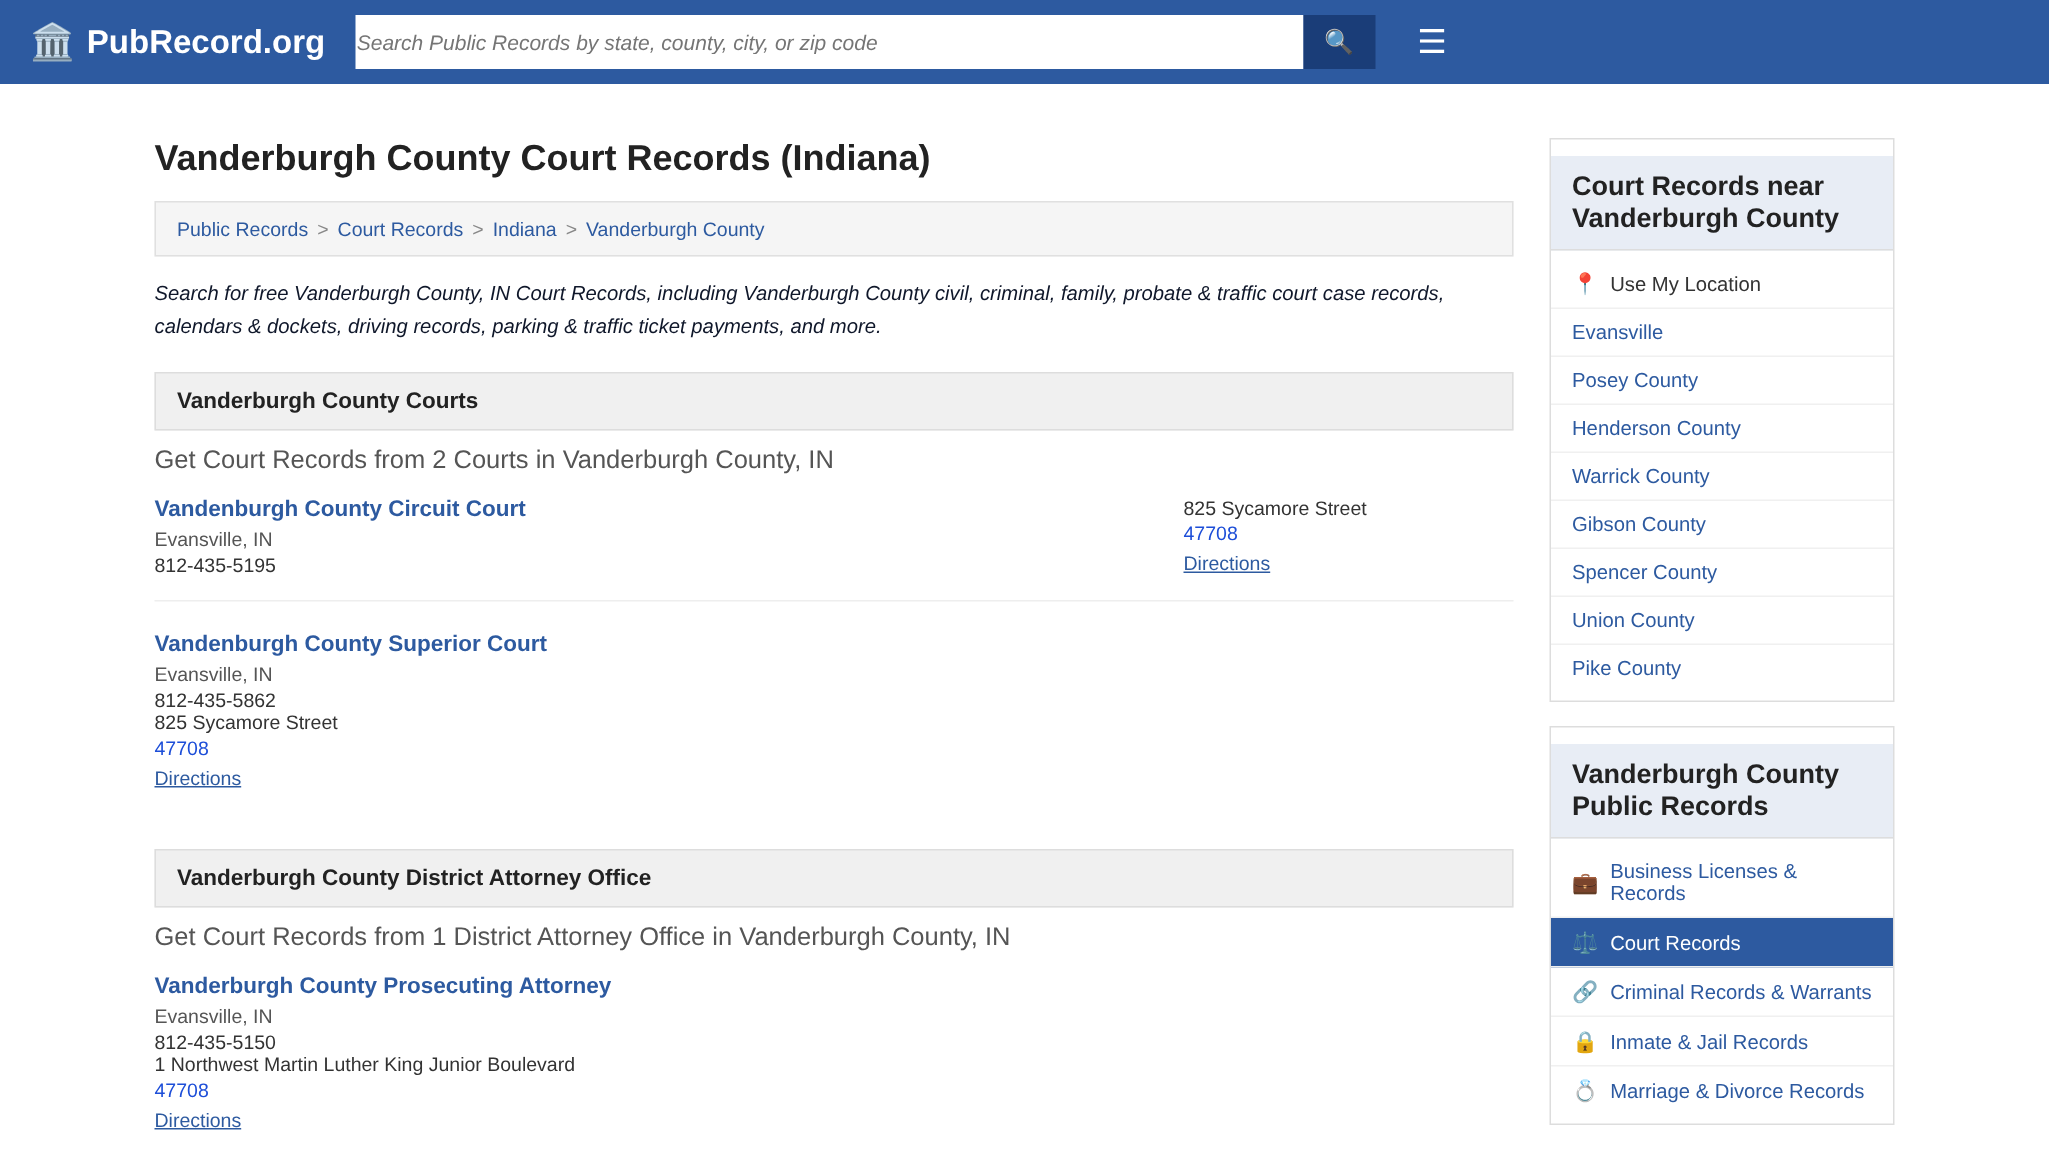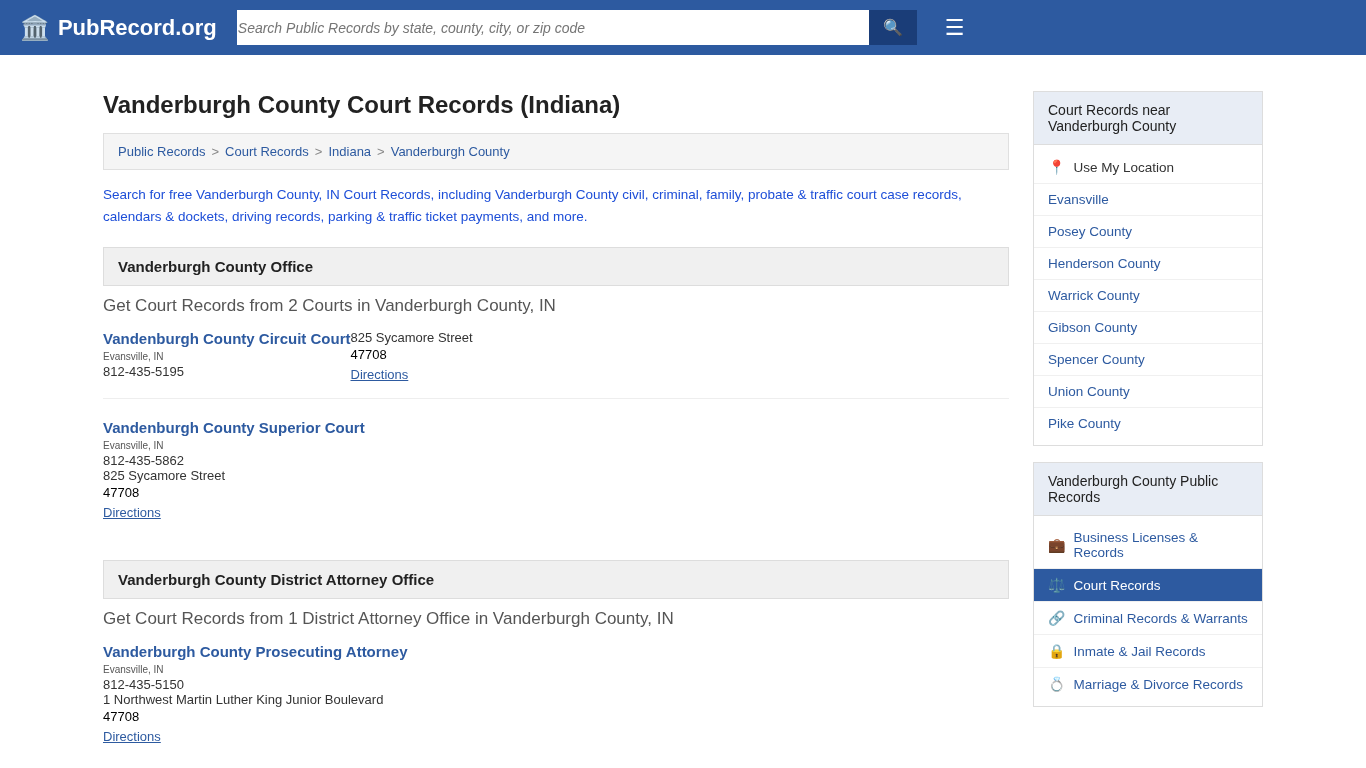--- a/index.html
+++ b/index.html
@@ -95,23 +95,24 @@
     }
     .breadcrumb a {
       color: #2d5aa0;
       text-decoration: none;
     }
     .breadcrumb .sep { color: #888; }
 
     
     .intro-text {
       font-size: 13.5px;
-      color: #1d4ed8;
+      color: #0f172a;
       line-height: 1.6;
       margin-bottom: 20px;
+      font-style: italic;
     }
 
     
     .section-header {
       background: #f0f0f0;
       border: 1px solid #ddd;
       padding: 10px 14px;
       font-size: 15px;
       font-weight: bold;
       color: #222;
@@ -123,51 +124,52 @@
       color: #555;
       margin-bottom: 14px;
     }
 
     
     .record-entry {
       margin-bottom: 20px;
       padding-bottom: 16px;
       border-bottom: 1px solid #eee;
       display: flex;
+      justify-content: space-between;
       align-items: flex-start;
     }
     .record-entry:last-child { border-bottom: none; flex-direction: column; }
     .record-left {}
     .record-right {
       text-align: left;
       min-width: 220px;
     }
     .record-name {
       font-size: 15px;
       font-weight: bold;
       color: #2d5aa0;
       margin-bottom: 4px;
     }
     .record-city {
-      font-size: 10px;
+      font-size: 13px;
       color: #555;
       margin-bottom: 2px;
     }
     .record-phone {
       font-size: 13px;
       color: #333;
     }
     .record-address {
       font-size: 13px;
       color: #333;
       margin-bottom: 2px;
     }
     .record-zip {
       font-size: 13px;
-      color: #000000;
+      color: #1d4ed8;
       margin-bottom: 4px;
     }
     .directions-link {
       color: #2d5aa0;
       text-decoration: underline;
       font-size: 13px;
       cursor: pointer;
     }
 
     
@@ -176,24 +178,25 @@
     }
 
     
     .sidebar-box {
       border: 1px solid #ddd;
       margin-bottom: 16px;
     }
     .sidebar-box-header {
       background: #e8edf5;
       padding: 10px 14px;
-      font-size: 14px;
-      font-weight: normal;
+      font-size: 18px;
+      font-weight: bold;
       color: #222;
       border-bottom: 1px solid #ddd;
+      margin-top: 11px;
     }
     .sidebar-box-body {
       padding: 6px 0;
     }
     .sidebar-item {
       padding: 8px 14px;
       font-size: 13.5px;
       cursor: pointer;
       display: flex;
       align-items: center;
@@ -247,21 +250,21 @@
       <a href="#">Court Records</a>
       <span class="sep">&gt;</span>
       <a href="#">Indiana</a>
       <span class="sep">&gt;</span>
       <a href="#">Vanderburgh County</a>
     </div>
 
     <p class="intro-text">Search for free Vanderburgh County, IN Court Records, including Vanderburgh County civil, criminal, family, probate &amp; traffic court case records, calendars &amp; dockets, driving records, parking &amp; traffic ticket payments, and more.</p>
 
     <div class="section-block">
-      <div class="section-header">Vanderburgh County Office</div>
+      <div class="section-header">Vanderburgh County Courts</div>
       <p class="section-subtitle">Get Court Records from 2 Courts in Vanderburgh County, IN</p>
 
       <div class="record-entry">
         <div class="record-left">
           <div class="record-name">Vandenburgh County Circuit Court</div>
           <div class="record-city">Evansville, IN</div>
           <div class="record-phone">812-435-5195</div>
         </div>
         <div class="record-right">
           <div class="record-address">825 Sycamore Street</div>

